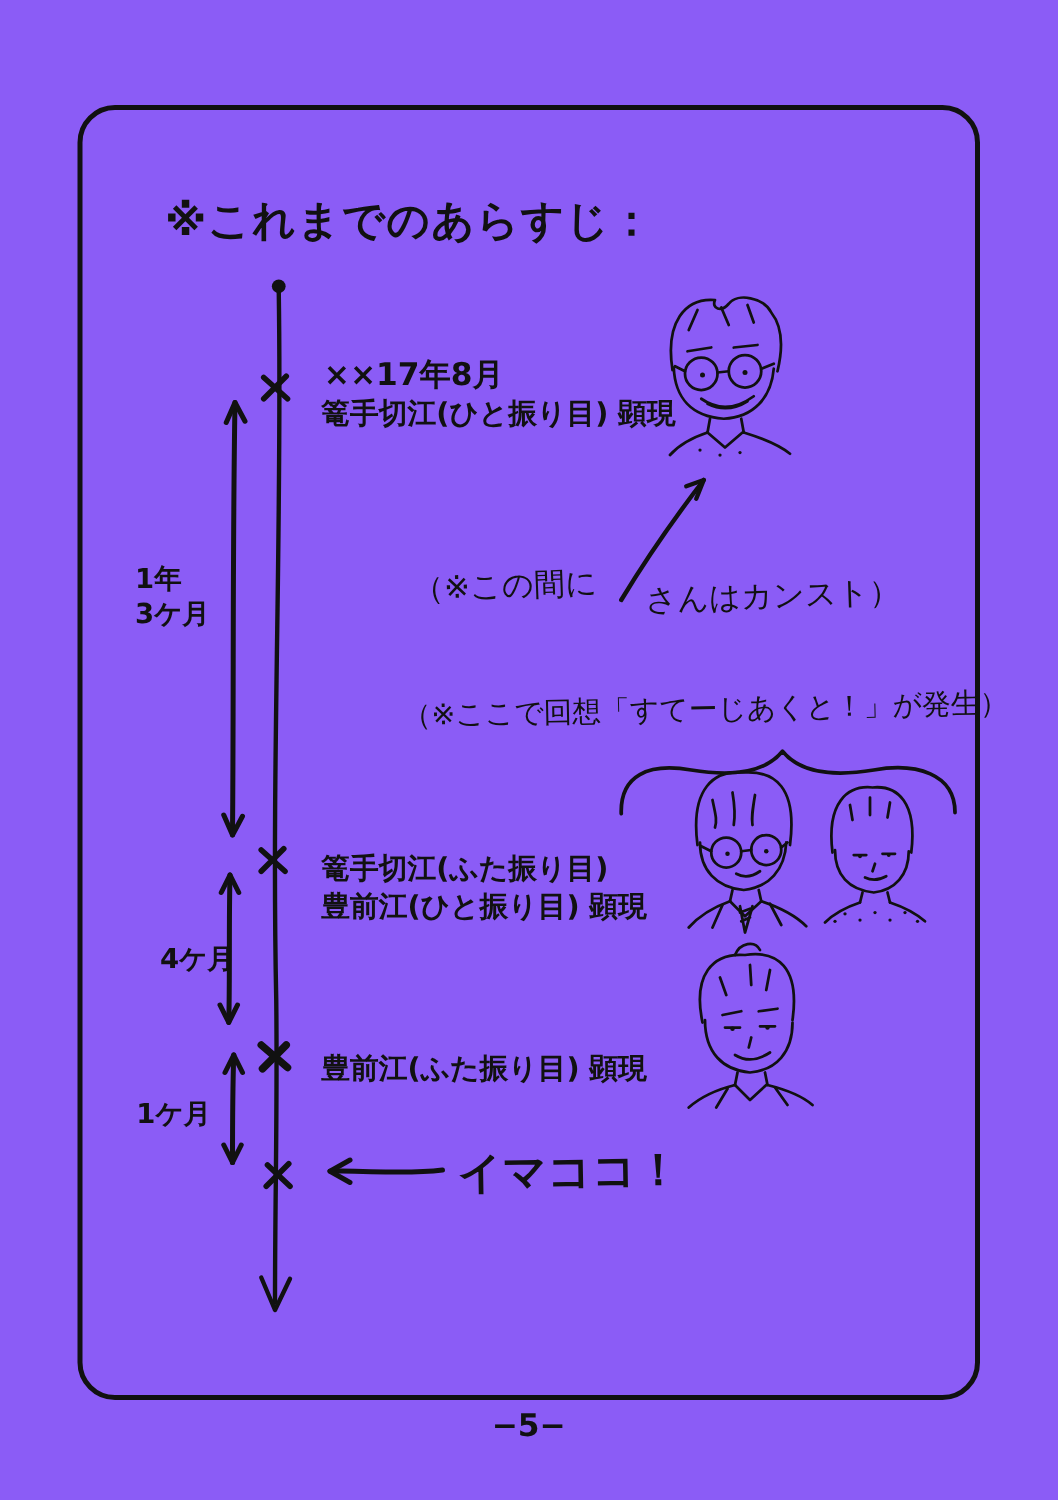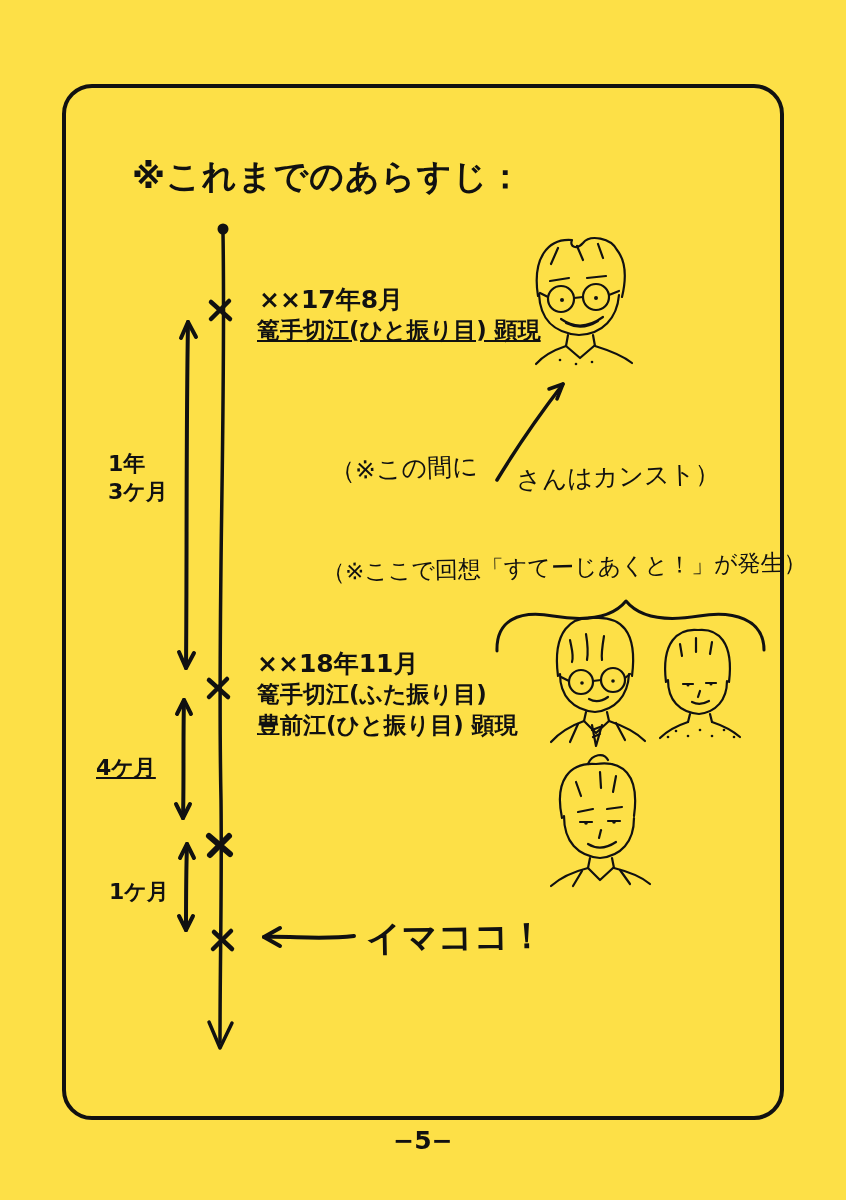--- a/index.html
+++ b/index.html
@@ -1,34 +1,34 @@
 <!DOCTYPE html>
 <html><head>
 <meta charset="utf-8">
 <style>
   html,body { margin:0; padding:0; background:#ffffff; }
   .page {
-    position:relative; width:846px; height:1200px; background:#fde047;
+    position:relative; width:846px; height:1200px; background:#8b5cf6;
     font-family:"DejaVu Sans", sans-serif; color:#111; overflow:hidden;
   }
   .border-frame {
     position:absolute; left:62px; top:84px; width:722px; height:1036px;
     border:4px solid #111; border-radius:30px; box-sizing:border-box;
   }
   .art { position:absolute; left:0; top:0; pointer-events:none; }
   .txt { position:absolute; white-space:nowrap; }
   .title { left:132px; top:154px; font-size:34px; font-weight:bold; letter-spacing:1px; }
   .duration { font-size:22px; line-height:1.28; font-weight:600; }
   .d1 { left:108px; top:450px; }
-  .d2 { left:96px; top:754px;text-decoration:underline; }
+  .d2 { left:128px; top:754px; }
   .d3 { left:109px; top:878px; }
   .event-date { font-size:25px; font-weight:600; }
   .event-line { font-size:23px; font-weight:600; }
   .e1-date { left:259px; top:283px; }
-  .e1-l1   { left:257px; top:315px;text-decoration:underline; }
+  .e1-l1   { left:257px; top:315px; }
   .e2-date { left:257px; top:647px; }
   .e2-l1   { left:257px; top:679px; }
   .e2-l2   { left:257px; top:710px; }
   .e3-date { left:257px; top:807px; }
   .e3-l1   { left:257px; top:839px; }
   .now { left:366px; top:914px; font-size:35px; font-weight:bold; transform:rotate(-1deg); }
   .hand { font-size:25px; font-weight:500; transform:rotate(-2deg); }
   .note1a { left:330px; top:452px; }
   .note1b { left:516px; top:460px; }
   .note2 { left:322px; top:552px; font-size:23px; font-weight:500; transform:rotate(-1.2deg); }
@@ -171,24 +171,24 @@
   <div class="txt duration d1">
     <div>1年</div>
     <div>3ケ月</div>
   </div>
   <div class="txt duration d2">4ケ月</div>
   <div class="txt duration d3">1ケ月</div>
 
   <div class="txt event-date e1-date">××17年8月</div>
   <div class="txt event-line e1-l1">篭手切江(ひと振り目) 顕現</div>
 
-  <div class="txt event-date e2-date">××18年11月</div>
   <div class="txt event-line e2-l1">篭手切江(ふた振り目)</div>
   <div class="txt event-line e2-l2">豊前江(ひと振り目) 顕現</div>
 
+  <div class="txt event-line e3-l1">豊前江(ふた振り目) 顕現</div>
 
   <div class="txt hand note1a">（※この間に</div>
   <div class="txt hand note1b">さんはカンスト）</div>
   <div class="txt note2">（※ここで回想「すてーじあくと！」が発生）</div>
 
   <div class="txt now">イマココ！</div>
 
   <div class="txt page-number">−5−</div>
 
 </div>

